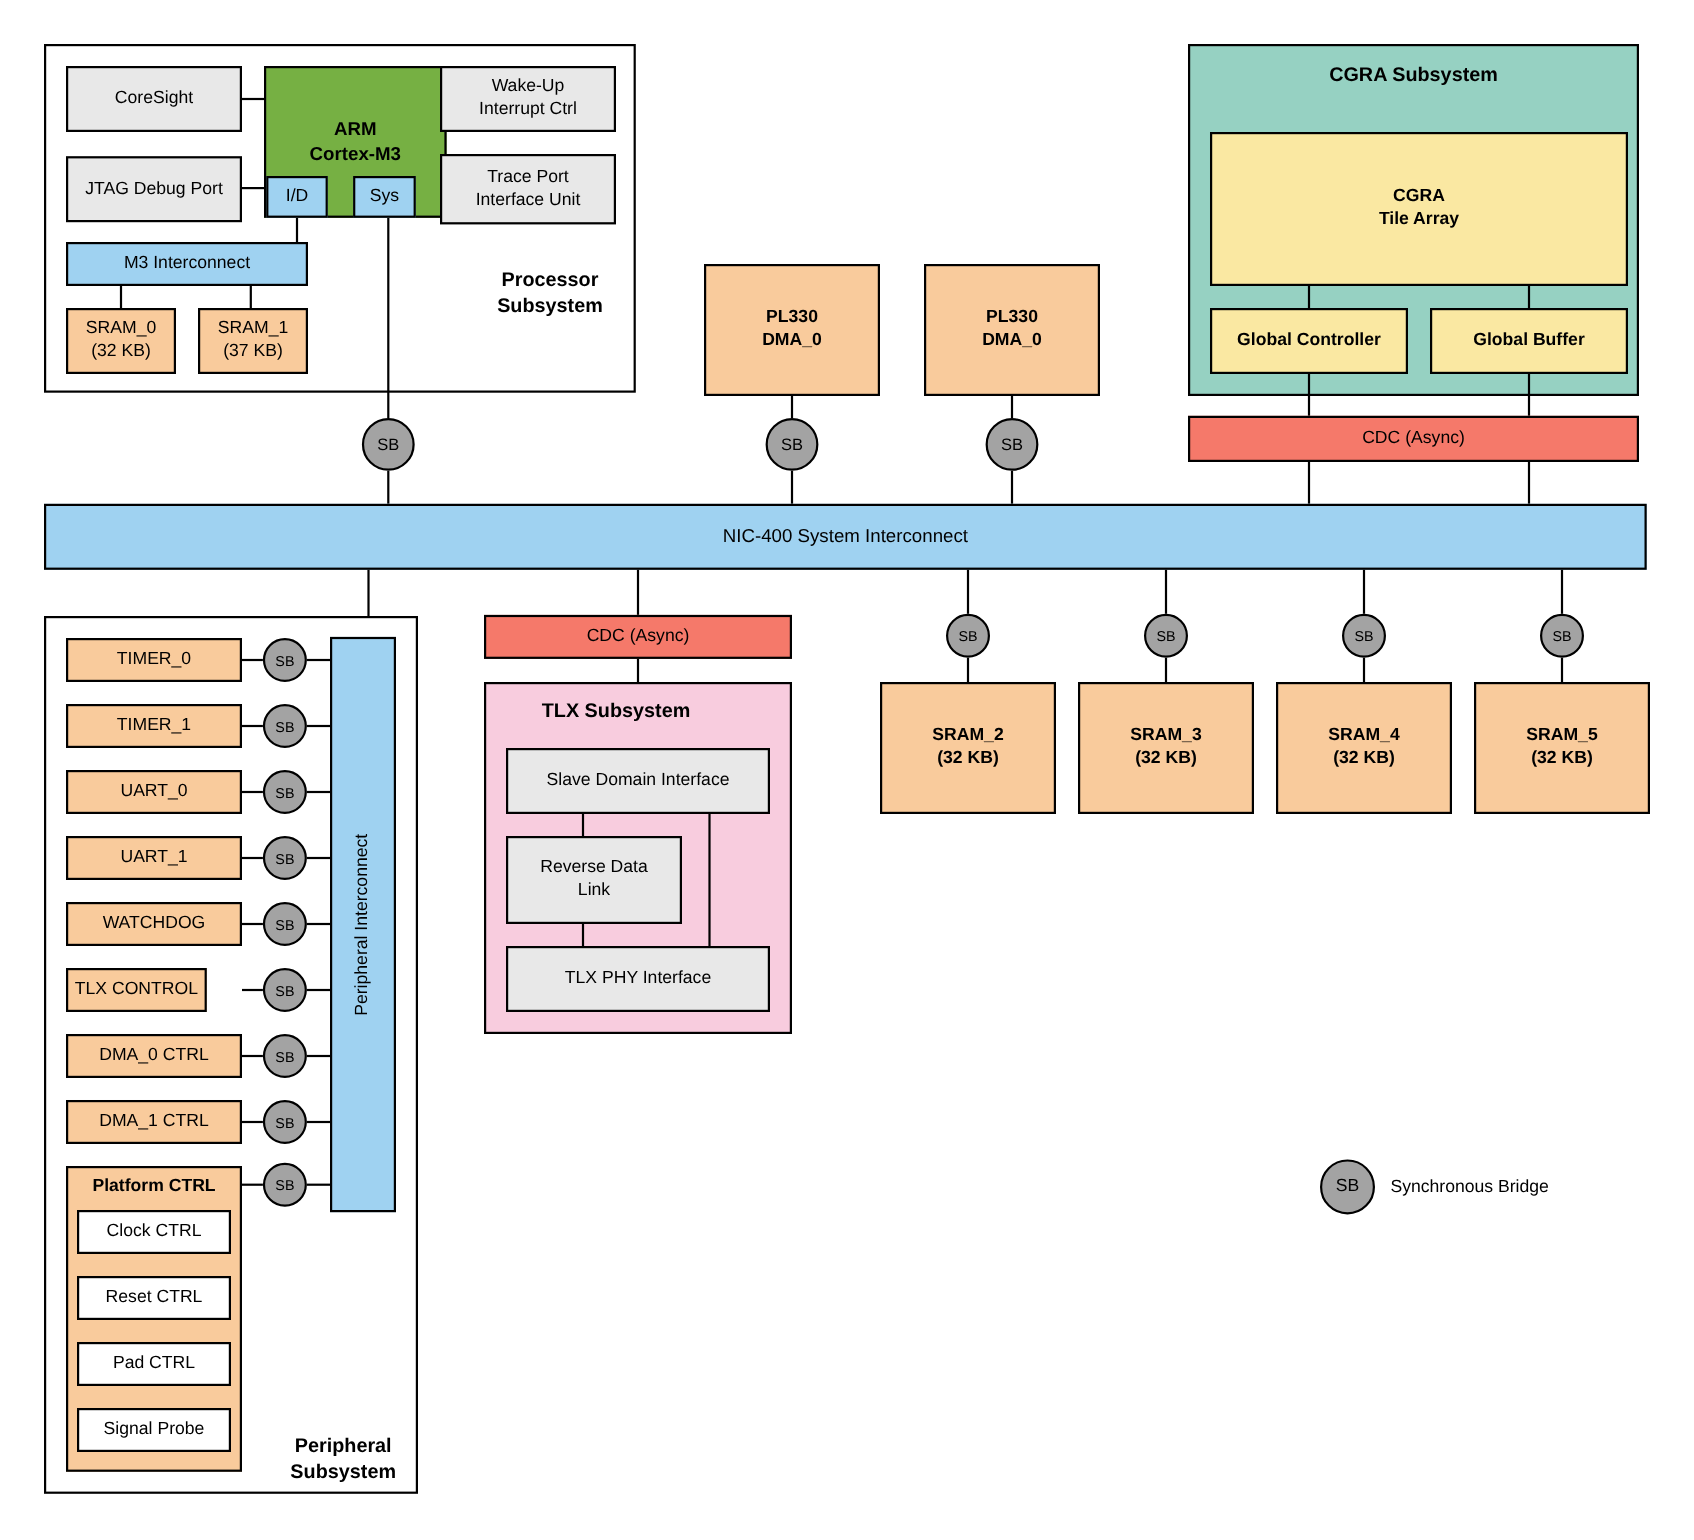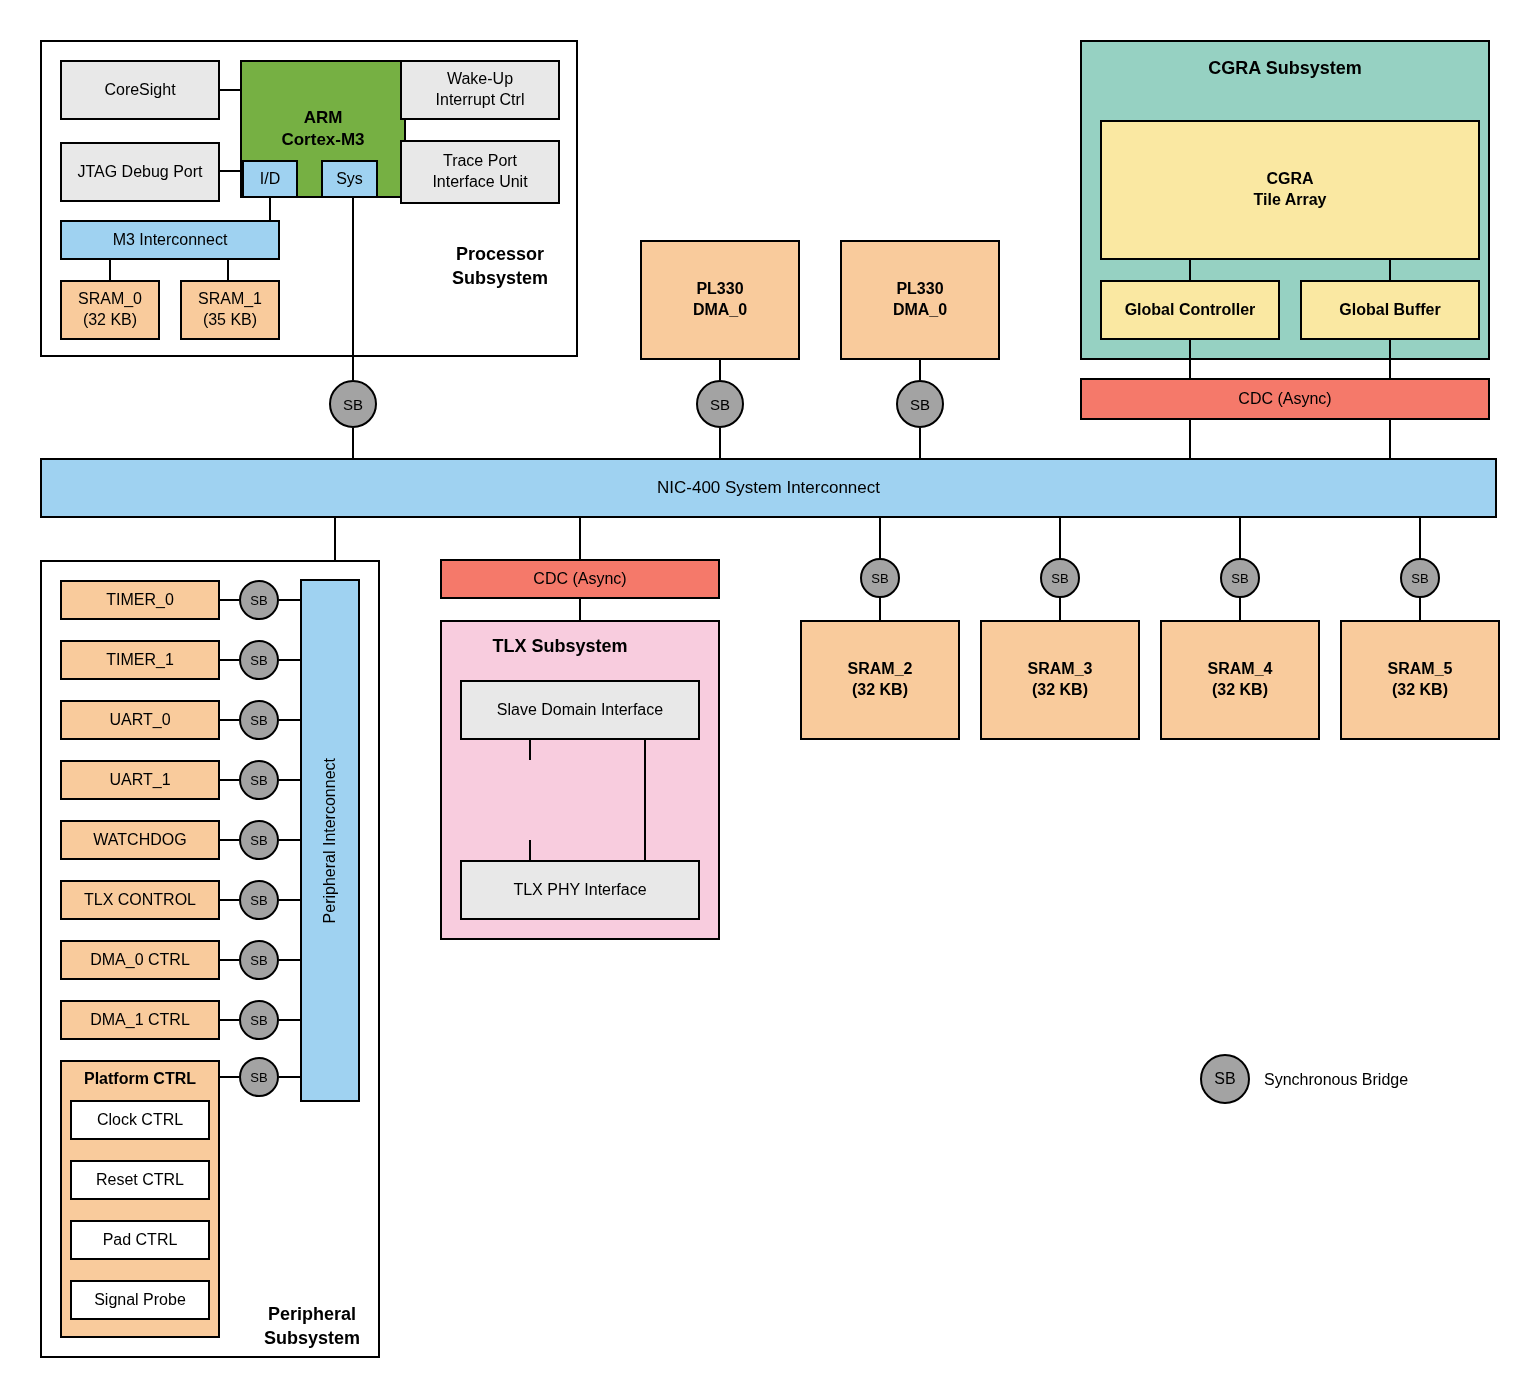--- a/index.html
+++ b/index.html
@@ -53,21 +53,21 @@
   <div class="box blue" style="left:242px;top:160px;width:56px;height:38px;"><span>I/D</span></div>
   <div class="box blue" style="left:321px;top:160px;width:57px;height:38px;"><span>Sys</span></div>
   <div class="box gray" style="left:400px;top:60px;width:160px;height:60px;"><span>Wake-Up
 Interrupt Ctrl</span></div>
   <div class="box gray" style="left:400px;top:140px;width:160px;height:64px;"><span>Trace Port
 Interface Unit</span></div>
   <div class="box blue" style="left:60px;top:220px;width:220px;height:40px;"><span>M3 Interconnect</span></div>
   <div class="box orange" style="left:60px;top:280px;width:100px;height:60px;"><span>SRAM_0
 (32 KB)</span></div>
   <div class="box orange" style="left:180px;top:280px;width:100px;height:60px;"><span>SRAM_1
-(35 KB)</span></div>
+(37 KB)</span></div>
   <div class="title" style="left:420px;top:242px;width:160px;">Processor
 Subsystem</div>
 
   <div class="sb" style="left:329px;top:380px;width:48px;height:48px;">
       <span>SB</span>
     </div>
   <div class="line" style="left:352px;top:428px;width:2px;height:30px;"></div>
 
   <div class="box orange bold" style="left:640px;top:240px;width:160px;height:120px;"><span>PL330
 DMA_0</span></div>
@@ -133,20 +133,22 @@
   <div class="box orange bold" style="left:1340px;top:620px;width:160px;height:120px;"><span>SRAM_5
 (32 KB)</span></div>
 
   <div class="box red" style="left:440px;top:559px;width:280px;height:40px;"><span>CDC (Async)</span></div>
   <div class="line" style="left:579px;top:599px;width:2px;height:21px;"></div>
   <div class="frame pink" style="left:440px;top:620px;width:280px;height:320px;"></div>
   <div class="title" style="left:420px;top:634px;width:280px;">TLX Subsystem</div>
   <div class="box gray" style="left:460px;top:680px;width:240px;height:60px;"><span>Slave Domain Interface</span></div>
   <div class="line" style="left:529px;top:740px;width:2px;height:20px;"></div>
   <div class="line" style="left:644px;top:740px;width:2px;height:120px;"></div>
+  <div class="box gray" style="left:460px;top:760px;width:160px;height:80px;"><span>Reverse Data
+Link</span></div>
   <div class="line" style="left:529px;top:840px;width:2px;height:20px;"></div>
   <div class="box gray" style="left:460px;top:860px;width:240px;height:60px;"><span>TLX PHY Interface</span></div>
 
   <div class="frame" style="left:40px;top:560px;width:340px;height:798px;"></div>
   <div class="box blue" style="left:300px;top:579px;width:60px;height:523px;"><span class="vtext">Peripheral Interconnect</span></div>
 
   <div class="box orange" style="left:60px;top:580px;width:160px;height:40px;"><span>TIMER_0</span></div>
   <div class="line" style="left:220px;top:599px;width:19px;height:2px;"></div>
   <div class="sb small" style="left:239px;top:580px;width:40px;height:40px;">
       <span>SB</span>
@@ -174,21 +176,21 @@
     </div>
   <div class="line" style="left:279px;top:779px;width:21px;height:2px;"></div>
 
   <div class="box orange" style="left:60px;top:820px;width:160px;height:40px;"><span>WATCHDOG</span></div>
   <div class="line" style="left:220px;top:839px;width:19px;height:2px;"></div>
   <div class="sb small" style="left:239px;top:820px;width:40px;height:40px;">
       <span>SB</span>
     </div>
   <div class="line" style="left:279px;top:839px;width:21px;height:2px;"></div>
 
-  <div class="box orange" style="left:60px;top:880px;width:160px;height:40px;"><span>TLX CONTROL</span></div>
+  <div class="box orange" style="left:60px;top:880px;width:128px;height:40px;"><span>TLX CONTROL</span></div>
   <div class="line" style="left:220px;top:899px;width:19px;height:2px;"></div>
   <div class="sb small" style="left:239px;top:880px;width:40px;height:40px;">
       <span>SB</span>
     </div>
   <div class="line" style="left:279px;top:899px;width:21px;height:2px;"></div>
 
   <div class="box orange" style="left:60px;top:940px;width:160px;height:40px;"><span>DMA_0 CTRL</span></div>
   <div class="line" style="left:220px;top:959px;width:19px;height:2px;"></div>
   <div class="sb small" style="left:239px;top:940px;width:40px;height:40px;">
       <span>SB</span>

